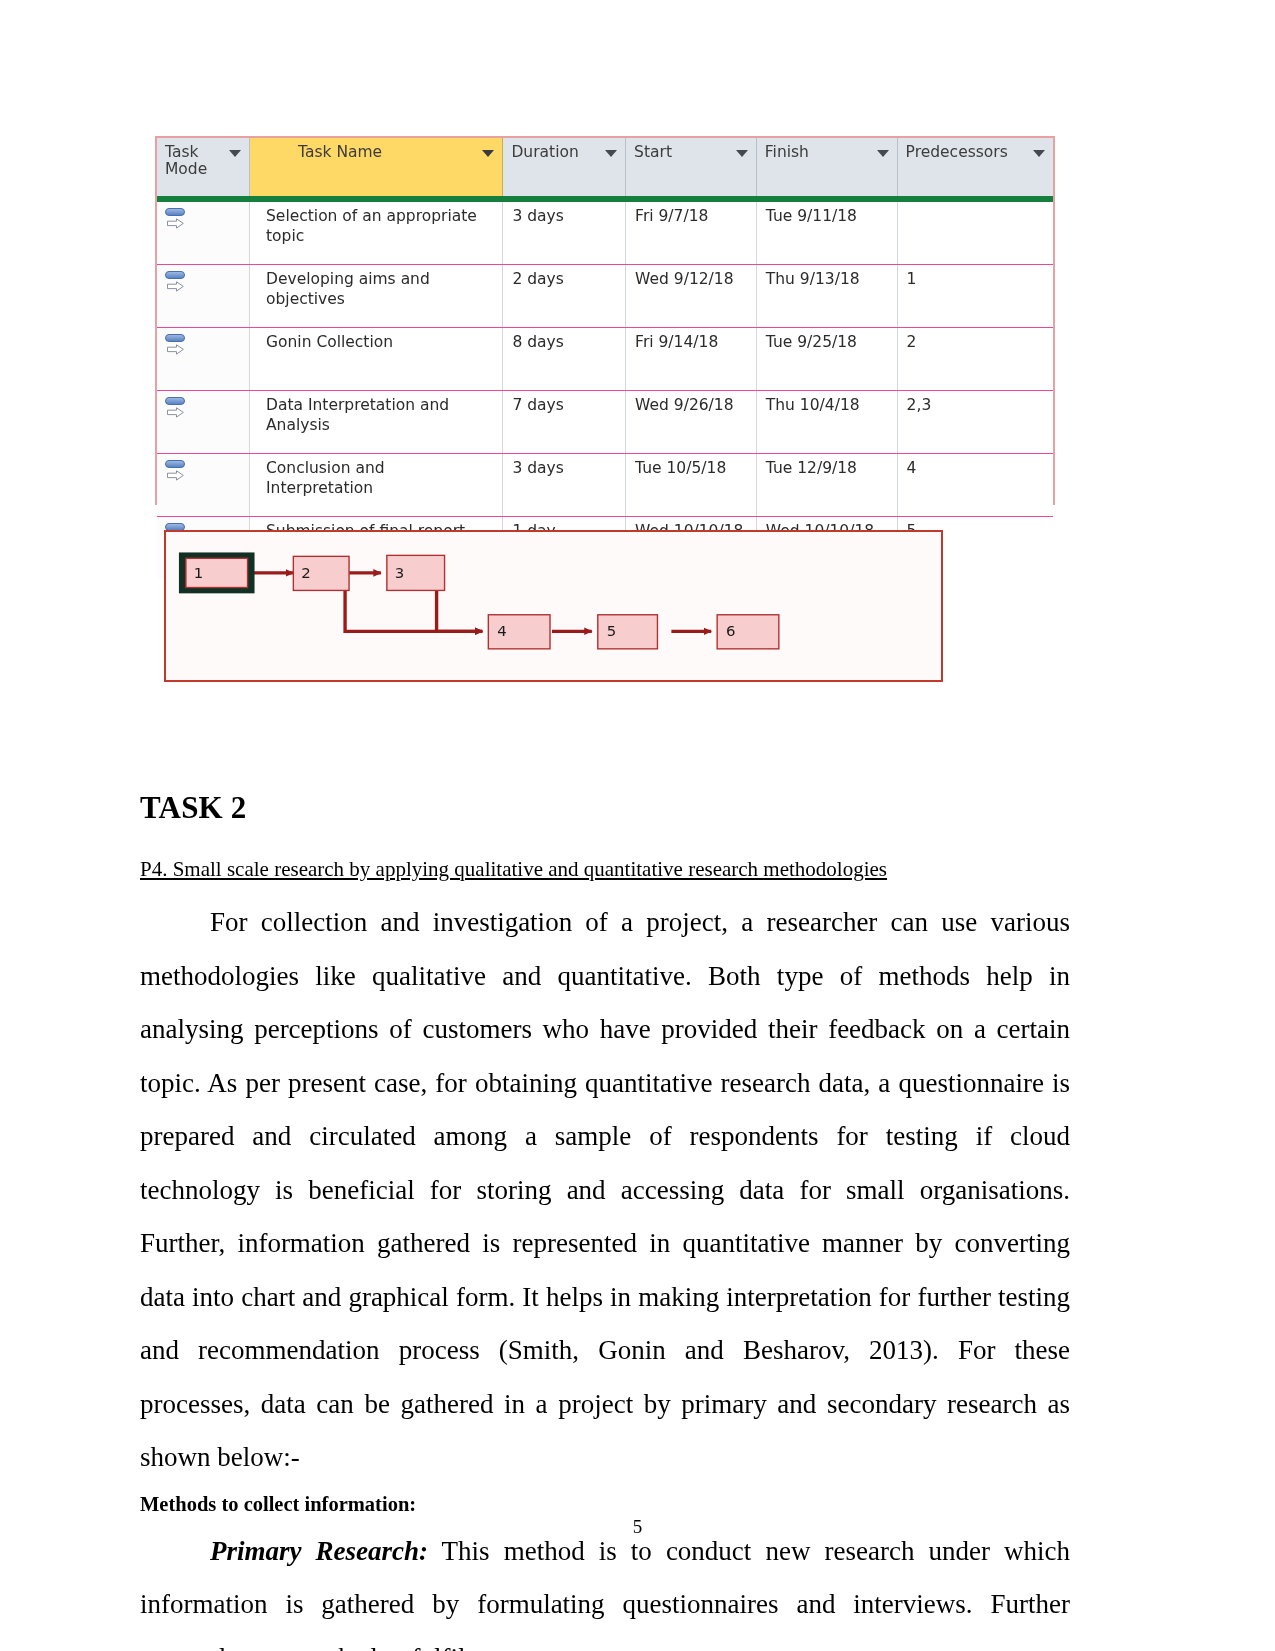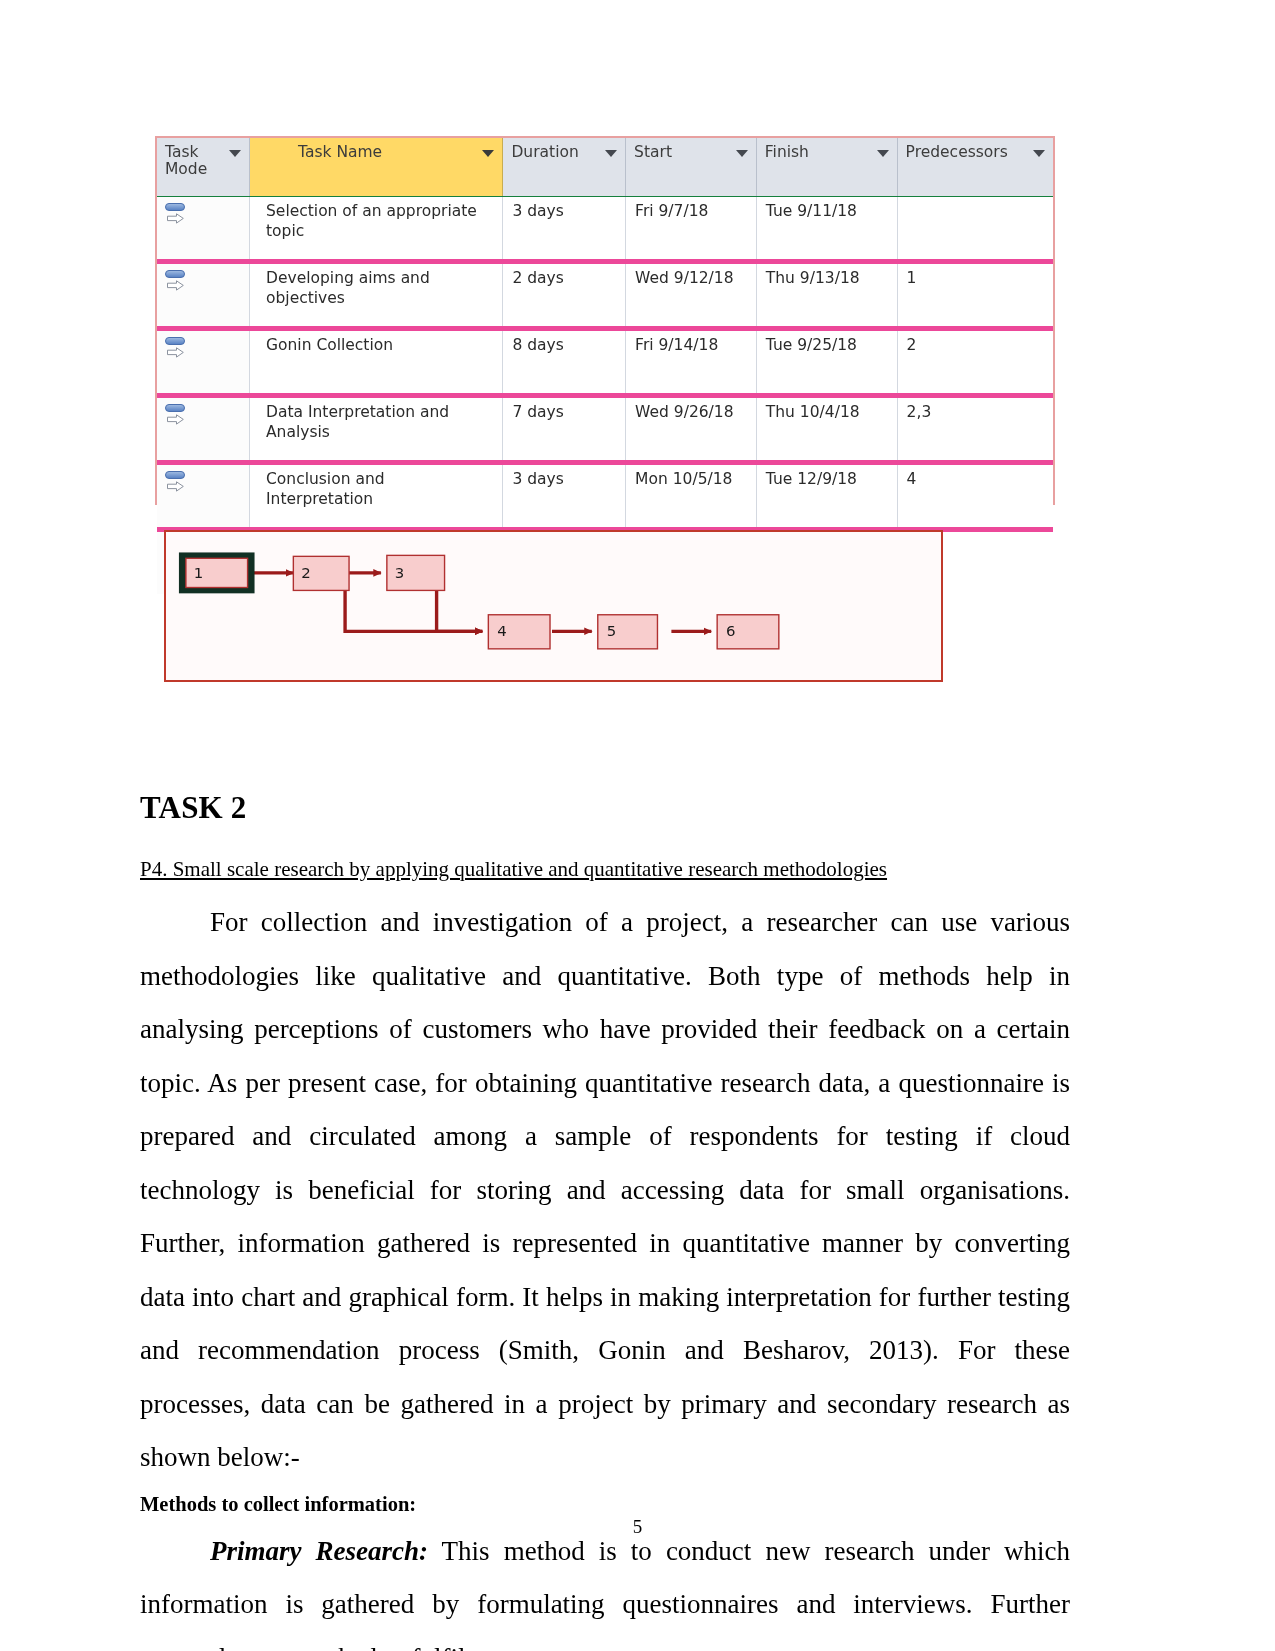--- a/index.html
+++ b/index.html
@@ -39,38 +39,38 @@
     border-collapse: collapse;
     table-layout: fixed;
     font-family: "DejaVu Sans", sans-serif;
     font-size: 15.5px;
     color: #2b2b2b;
     background: #fdfdfd;
   }
   .gantt-table th {
     background: #dfe3ea;
     border-right: 1px solid #b9c0cc;
-    border-bottom: 1px solid #15803d;
+    border-bottom: 6px solid #15803d;
     font-weight: normal;
     text-align: left;
     vertical-align: top;
     padding: 6px 6px 4px 8px;
     font-size: 15.5px;
     color: #3c3c3c;
     position: relative;
     height: 48px;
   }
   .gantt-table th.taskname-col {
     background: #ffd966;
     border-right: 1px solid #c9ad4f;
     padding-left: 48px;
   }
   .gantt-table td {
     border-right: 1px solid #d3d8e0;
-    border-bottom: 5px solid #ec4899;
+    border-bottom: 1px solid #ec4899;
     padding: 5px 6px 5px 9px;
     vertical-align: top;
     background: #ffffff;
     height: 52px;
     font-size: 15.5px;
     line-height: 1.28;
     color: #2b2b2b;
   }
   .gantt-table td.mode-cell {
     background: #fcfcfc;
@@ -304,21 +304,21 @@
           <td class="mode-cell">
             <span class="mode-icon">
               <span class="pill"></span>
               <svg class="arrow" viewBox="0 0 17 11">
                   <path d="M0.5 3.2 H9.5 V0.8 L16.3 5.4 L9.5 10.1 V7.6 H0.5 Z" fill="#ffffff" stroke="#7f8794" stroke-width="0.9"></path>
                 </svg>
             </span>
           </td>
           <td class="name-cell">Conclusion and Interpretation</td>
           <td>3 days</td>
-          <td>Mon 10/5/18</td>
+          <td>Tue 10/5/18</td>
           <td>Tue 12/9/18</td>
           <td style="border-right:none">4</td>
         </tr>
 
         <tr>
           <td class="mode-cell" style="border-bottom:none">
             <span class="mode-icon">
               <span class="pill"></span>
               <svg class="arrow" viewBox="0 0 17 11">
                   <path d="M0.5 3.2 H9.5 V0.8 L16.3 5.4 L9.5 10.1 V7.6 H0.5 Z" fill="#ffffff" stroke="#7f8794" stroke-width="0.9"></path>

